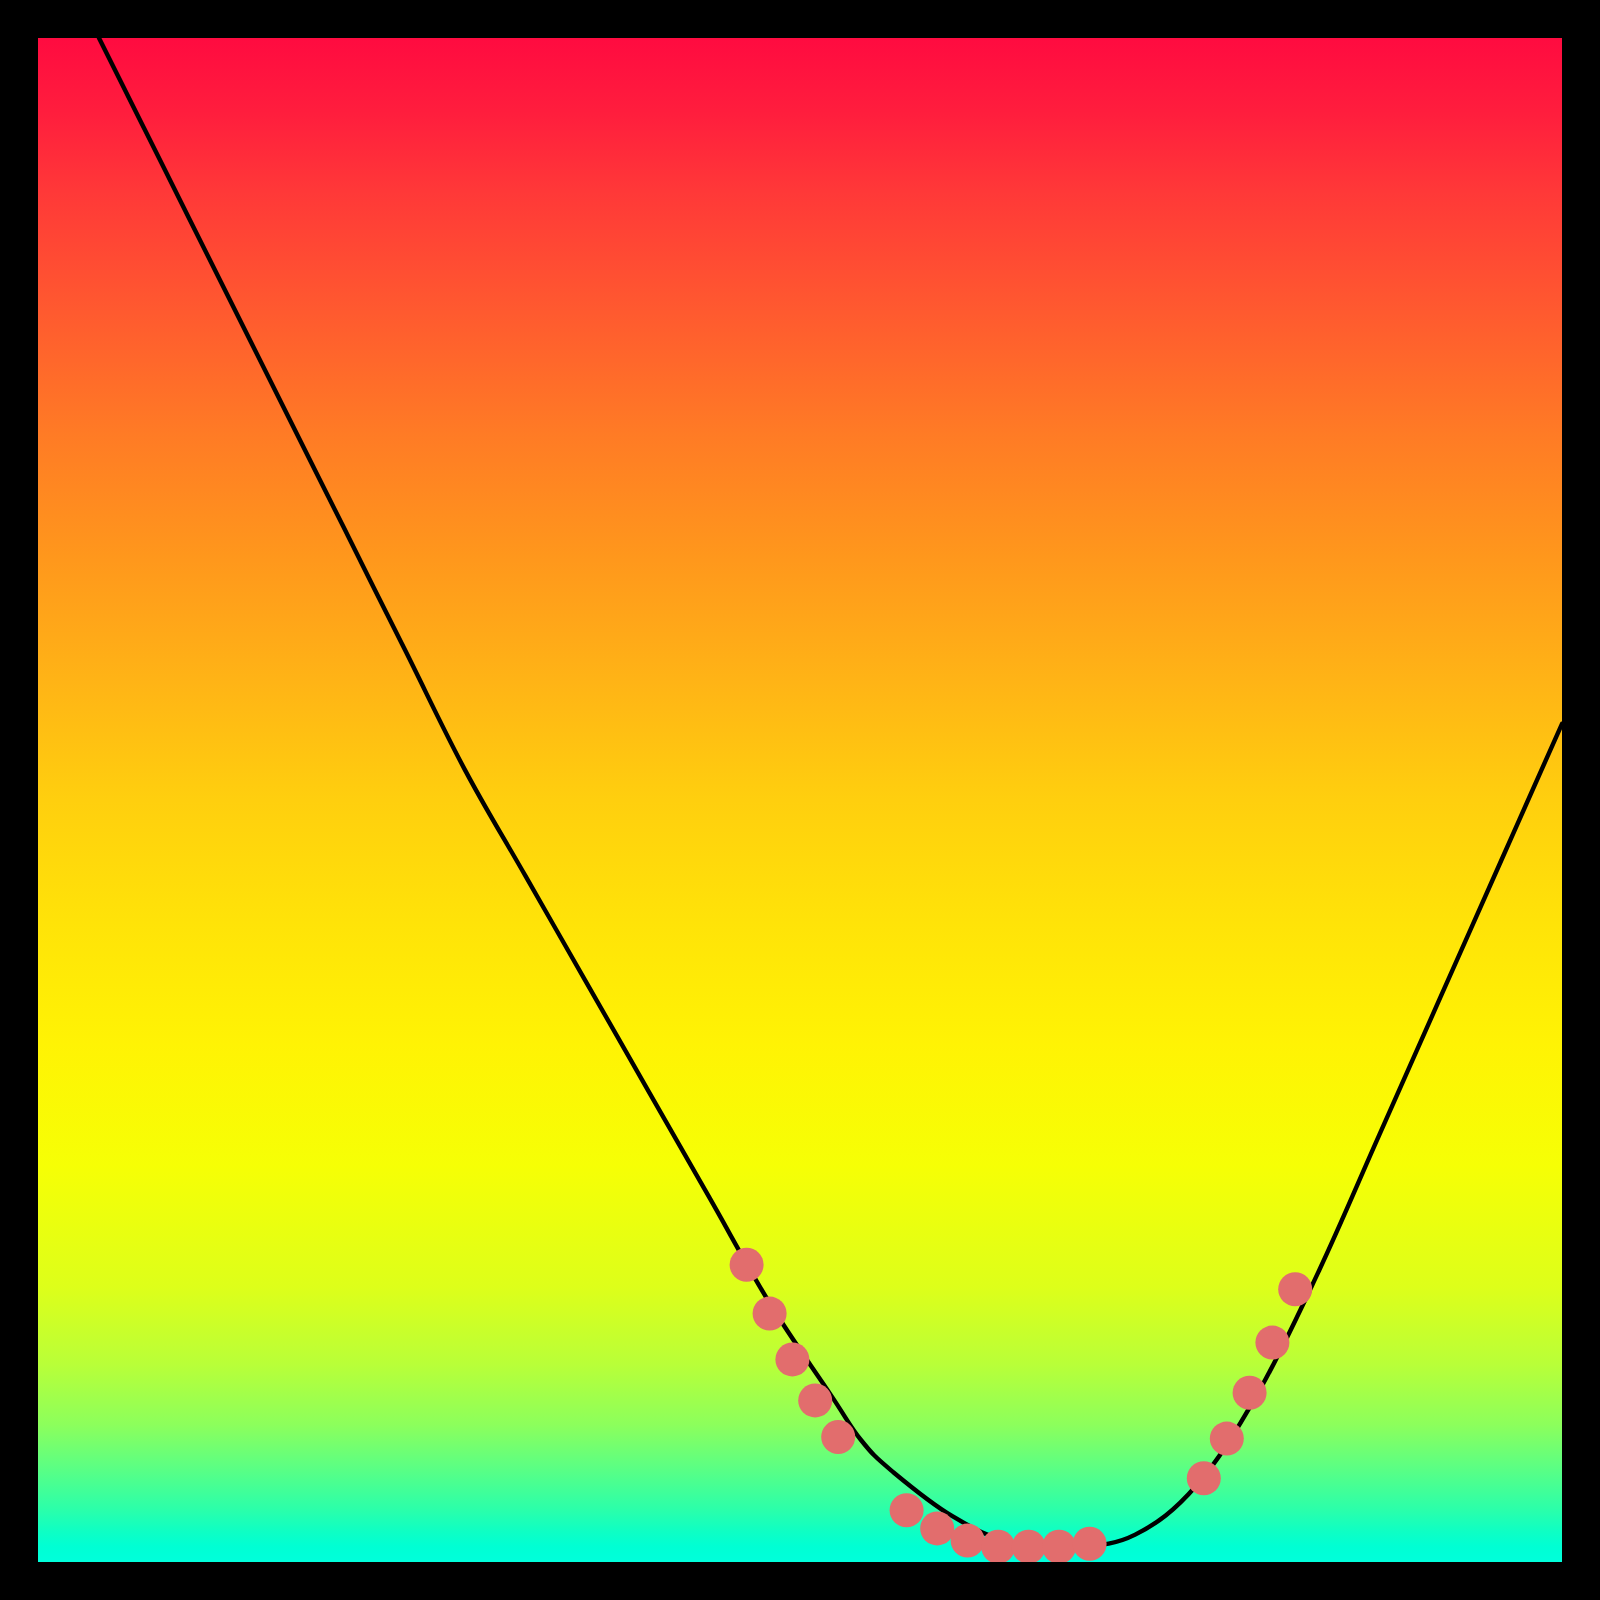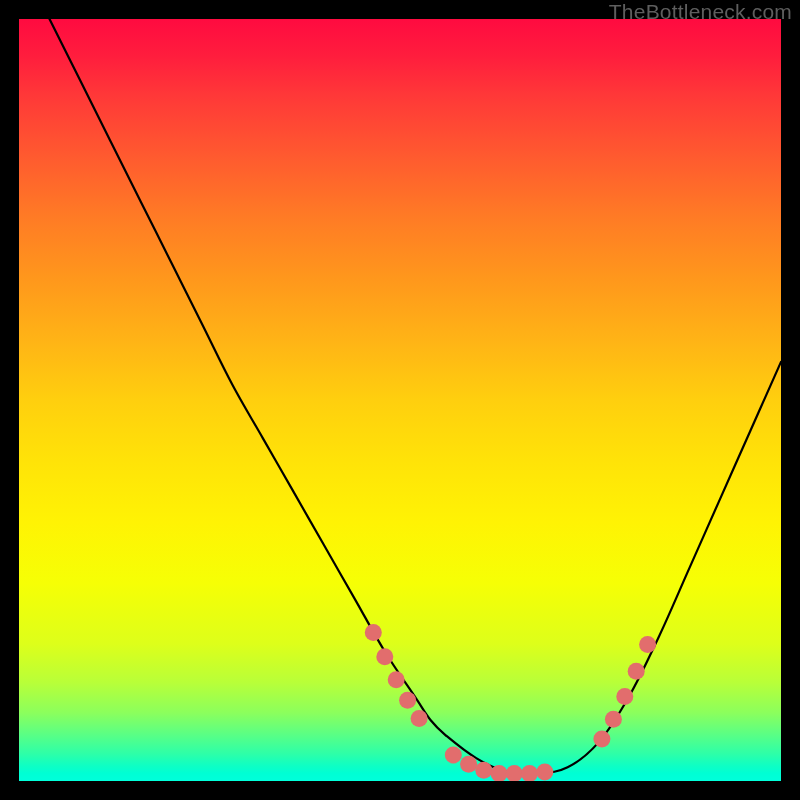--- a/index.html
+++ b/index.html
@@ -92,14 +92,13 @@
           <circle cx="525.8" cy="752.9" r="8.5" fill="#e26d6d"></circle>
           <circle cx="582.9" cy="720.1" r="8.5" fill="#e26d6d"></circle>
           <circle cx="594.4" cy="700.3" r="8.5" fill="#e26d6d"></circle>
           <circle cx="605.8" cy="677.4" r="8.5" fill="#e26d6d"></circle>
           <circle cx="617.2" cy="652.3" r="8.5" fill="#e26d6d"></circle>
           <circle cx="628.6" cy="625.6" r="8.5" fill="#e26d6d"></circle>
         </g>
     </svg>
   </div>
 
-  <div class="watermark">TheBottleneck.com</div>
 </div>
 
 </body></html>

